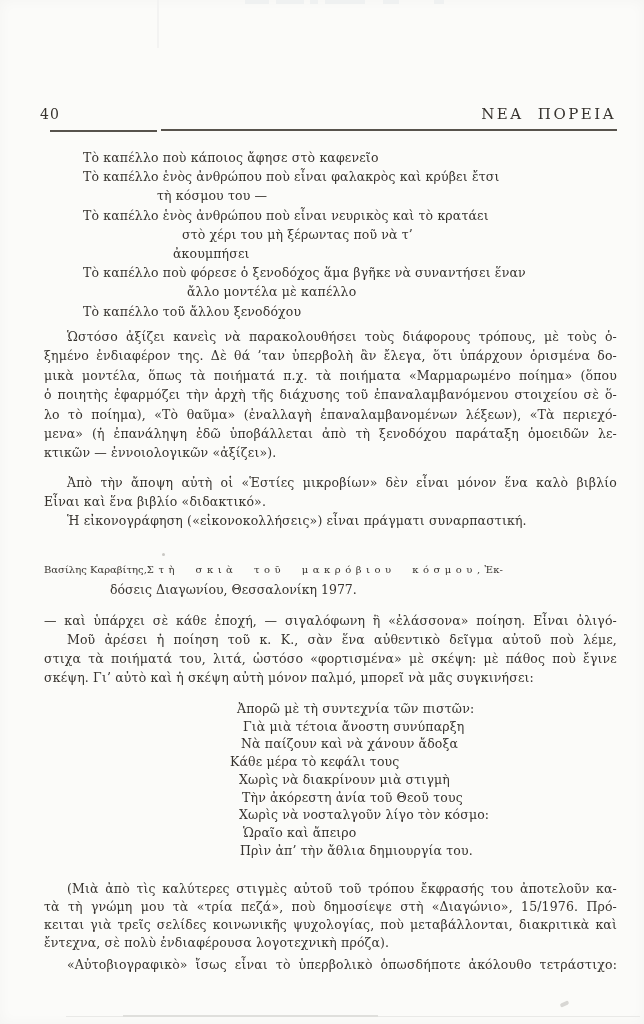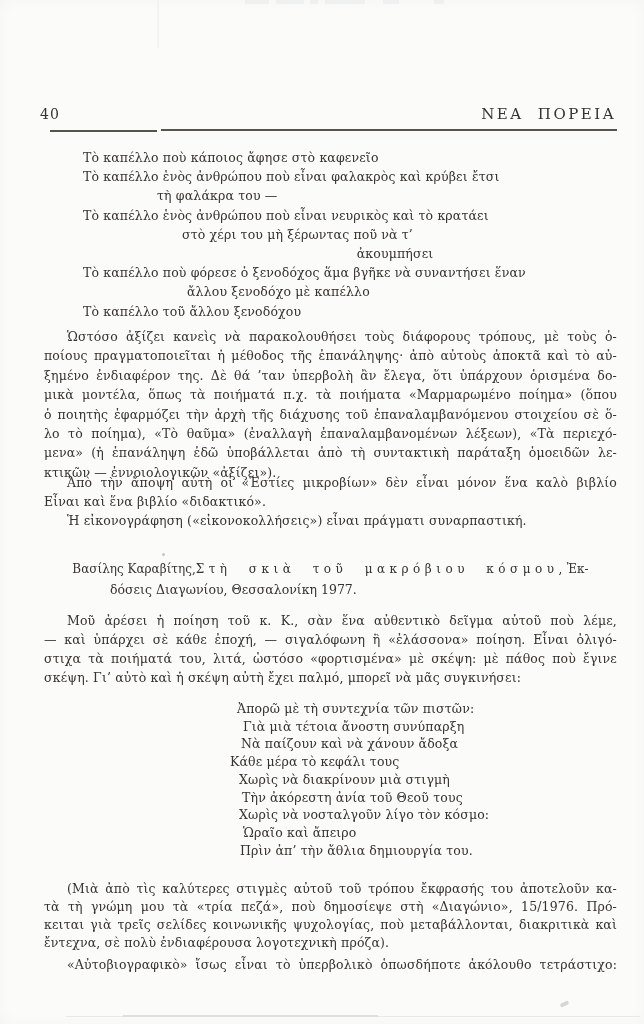--- a/index.html
+++ b/index.html
@@ -21,21 +21,21 @@
   
   .block{left:44px;width:573px;}
   .line{font-size:12.5px;letter-spacing:0.15px;white-space:nowrap;}
   .prose .line{white-space:normal;}
   .j{text-align:justify;text-align-last:justify;white-space:normal;}
   .poem1{top:148px;line-height:19.2px;}
   .prose1{top:327px;line-height:19.4px;}
   .para2{top:473px;line-height:19.4px;}
   .para3{top:511px;line-height:19.4px;}
   .heading{top:560px;line-height:19.5px;}
-  .heading-l1{display:flex;justify-content:center;align-items:baseline;font-size:12px;}
+  .heading-l1{display:flex;justify-content:flex-start;align-items:baseline;font-size:10px;}
   .sp-title{letter-spacing:4.5px;word-spacing:9px;}
   .heading-l2{font-size:12.5px;padding-left:66px;}
   .para-mou{top:611px;line-height:19px;}
   .poem2{top:700px;line-height:17.7px;}
   .para-mia{top:880px;line-height:18px;}
   .last-line{top:956px;line-height:18px;}
   
   .smudge{background:#eff1f1;height:4px;top:0;}
   .s1{left:245px;width:24px;}
   .s2{left:276px;width:28px;}
@@ -67,61 +67,60 @@
   <div class="abs bline2"></div>
 
   <div class="abs page-num">40</div>
   <div class="abs journal">ΝΕΑ ΠΟΡΕΙΑ</div>
   <div class="abs rule-a"></div>
   <div class="abs rule-b"></div>
 
   <div class="abs block poem1">
       <div class="line" style="padding-left: 39px;">Τὸ καπέλλο ποὺ κάποιος ἄφησε στὸ καφενεῖο</div>
       <div class="line" style="padding-left: 39px;">Τὸ καπέλλο ἑνὸς ἀνθρώπου ποὺ εἶναι φαλακρὸς καὶ κρύβει ἔτσι</div>
-      <div class="line" style="padding-left: 113px;">τὴ φαλάκρα του —</div>
+      <div class="line" style="padding-left: 113px;">τὴ κόσμου του —</div>
       <div class="line" style="padding-left: 39px;">Τὸ καπέλλο ἑνὸς ἀνθρώπου ποὺ εἶναι νευρικὸς καὶ τὸ κρατάει</div>
       <div class="line" style="padding-left: 138px;">στὸ χέρι του μὴ ξέρωντας ποῦ νὰ τ’</div>
-      <div class="line" style="padding-left: 129px; text-align: center;">ἀκουμπήσει</div>
+      <div class="line" style="padding-left: 129px;">ἀκουμπήσει</div>
       <div class="line" style="padding-left: 39px;">Τὸ καπέλλο ποὺ φόρεσε ὁ ξενοδόχος ἅμα βγῆκε νὰ συναντήσει ἕναν</div>
-      <div class="line" style="padding-left: 143px;">ἄλλου ξενοδόχο μὲ καπέλλο</div>
+      <div class="line" style="padding-left: 143px;">ἄλλο μοντέλα μὲ καπέλλο</div>
       <div class="line" style="padding-left: 39px;">Τὸ καπέλλο τοῦ ἄλλου ξενοδόχου</div>
     </div>
 
   <div class="abs block prose prose1">
       <div class="line j" style="padding-left: 23px;">Ὡστόσο ἀξίζει κανεὶς νὰ παρακολουθήσει τοὺς διάφορους τρόπους, μὲ τοὺς ὁ-</div>
-      <div class="line j">ποίους πραγματοποιεῖται ἡ μέθοδος τῆς ἐπανάληψης· ἀπὸ αὐτοὺς ἀποκτᾶ καὶ τὸ αὐ-</div>
       <div class="line j">ξημένο ἐνδιαφέρον της. Δὲ θά ’ταν ὑπερβολὴ ἂν ἔλεγα, ὅτι ὑπάρχουν ὁρισμένα δο-</div>
       <div class="line j">μικὰ μοντέλα, ὅπως τὰ ποιήματά π.χ. τὰ ποιήματα «Μαρμαρωμένο ποίημα» (ὅπου</div>
       <div class="line j">ὁ ποιητὴς ἐφαρμόζει τὴν ἀρχὴ τῆς διάχυσης τοῦ ἐπαναλαμβανόμενου στοιχείου σὲ ὅ-</div>
       <div class="line j">λο τὸ ποίημα), «Τὸ θαῦμα» (ἐναλλαγὴ ἐπαναλαμβανομένων λέξεων), «Τὰ περιεχό-</div>
-      <div class="line j">μενα» (ἡ ἐπανάληψη ἐδῶ ὑποβάλλεται ἀπὸ τὴ συντακτικὴ παράταξη ὁμοειδῶν λε-</div>
+      <div class="line j">μενα» (ἡ ἐπανάληψη ἐδῶ ὑποβάλλεται ἀπὸ τὴ ξενοδόχου παράταξη ὁμοειδῶν λε-</div>
       <div class="line">κτικῶν — ἐννοιολογικῶν «ἀξίζει»).</div>
     </div>
   <div class="abs block prose para2">
       <div class="line j" style="padding-left: 23px;">Ἀπὸ τὴν ἄποψη αὐτὴ οἱ «Ἑστίες μικροβίων» δὲν εἶναι μόνον ἕνα καλὸ βιβλίο</div>
       <div class="line">Εἶναι καὶ ἕνα βιβλίο «διδακτικό».</div>
     </div>
   <div class="abs block prose para3">
       <div class="line" style="padding-left: 23px;">Ἡ εἰκονογράφηση («εἰκονοκολλήσεις») εἶναι πράγματι συναρπαστική.</div>
     </div>
 
   <div class="abs block heading">
     <div class="heading-l1">
       <span>Βασίλης Καραβίτης,</span>
       <span class="sp-title">Στὴ σκιὰ τοῦ μακρόβιου κόσμου,</span>
       <span>Ἐκ-</span>
     </div>
     <div class="heading-l2">δόσεις Διαγωνίου, Θεσσαλονίκη 1977.</div>
   </div>
 
   <div class="abs block prose para-mou">
+      <div class="line j">— καὶ ὑπάρχει σὲ κάθε ἐποχή, — σιγαλόφωνη ἢ «ἐλάσσονα» ποίηση. Εἶναι ὀλιγό-</div>
       <div class="line j" style="padding-left: 23px;">Μοῦ ἀρέσει ἡ ποίηση τοῦ κ. Κ., σὰν ἕνα αὐθεντικὸ δεῖγμα αὐτοῦ ποὺ λέμε,</div>
-      <div class="line j">— καὶ ὑπάρχει σὲ κάθε ἐποχή, — σιγαλόφωνη ἢ «ἐλάσσονα» ποίηση. Εἶναι ὀλιγό-</div>
       <div class="line j">στιχα τὰ ποιήματά του, λιτά, ὡστόσο «φορτισμένα» μὲ σκέψη: μὲ πάθος ποὺ ἔγινε</div>
-      <div class="line">σκέψη. Γι’ αὐτὸ καὶ ἡ σκέψη αὐτὴ ἔχει παλμό, μπορεῖ νὰ μᾶς συγκινήσει:</div>
+      <div class="line">σκέψη. Γι’ αὐτὸ καὶ ἡ σκέψη αὐτὴ μόνον παλμό, μπορεῖ νὰ μᾶς συγκινήσει:</div>
     </div>
   <div class="abs block poem2">
       <div class="line" style="padding-left: 193px;">Ἀπορῶ μὲ τὴ συντεχνία τῶν πιστῶν:</div>
       <div class="line" style="padding-left: 199px;">Γιὰ μιὰ τέτοια ἄνοστη συνύπαρξη</div>
       <div class="line" style="padding-left: 197px;">Νὰ παίζουν καὶ νὰ χάνουν ἄδοξα</div>
       <div class="line" style="padding-left: 186px;">Κάθε μέρα τὸ κεφάλι τους</div>
       <div class="line" style="padding-left: 195px;">Χωρὶς νὰ διακρίνουν μιὰ στιγμὴ</div>
       <div class="line" style="padding-left: 198px;">Τὴν ἀκόρεστη ἀνία τοῦ Θεοῦ τους</div>
       <div class="line" style="padding-left: 195px;">Χωρὶς νὰ νοσταλγοῦν λίγο τὸν κόσμο:</div>
       <div class="line" style="padding-left: 199px;">Ὡραῖο καὶ ἄπειρο</div>

